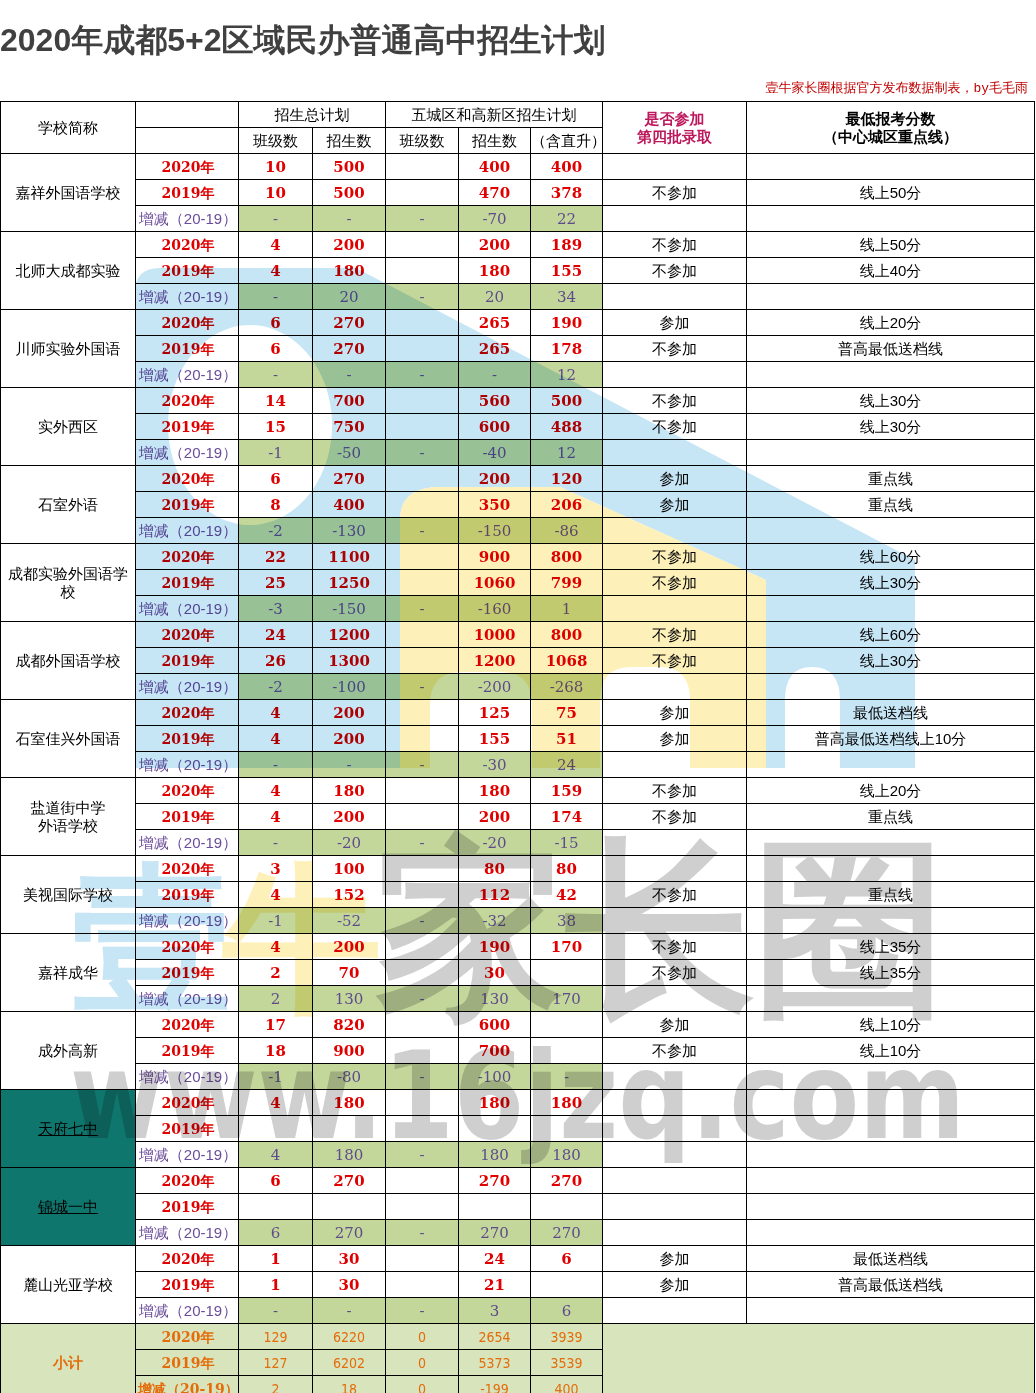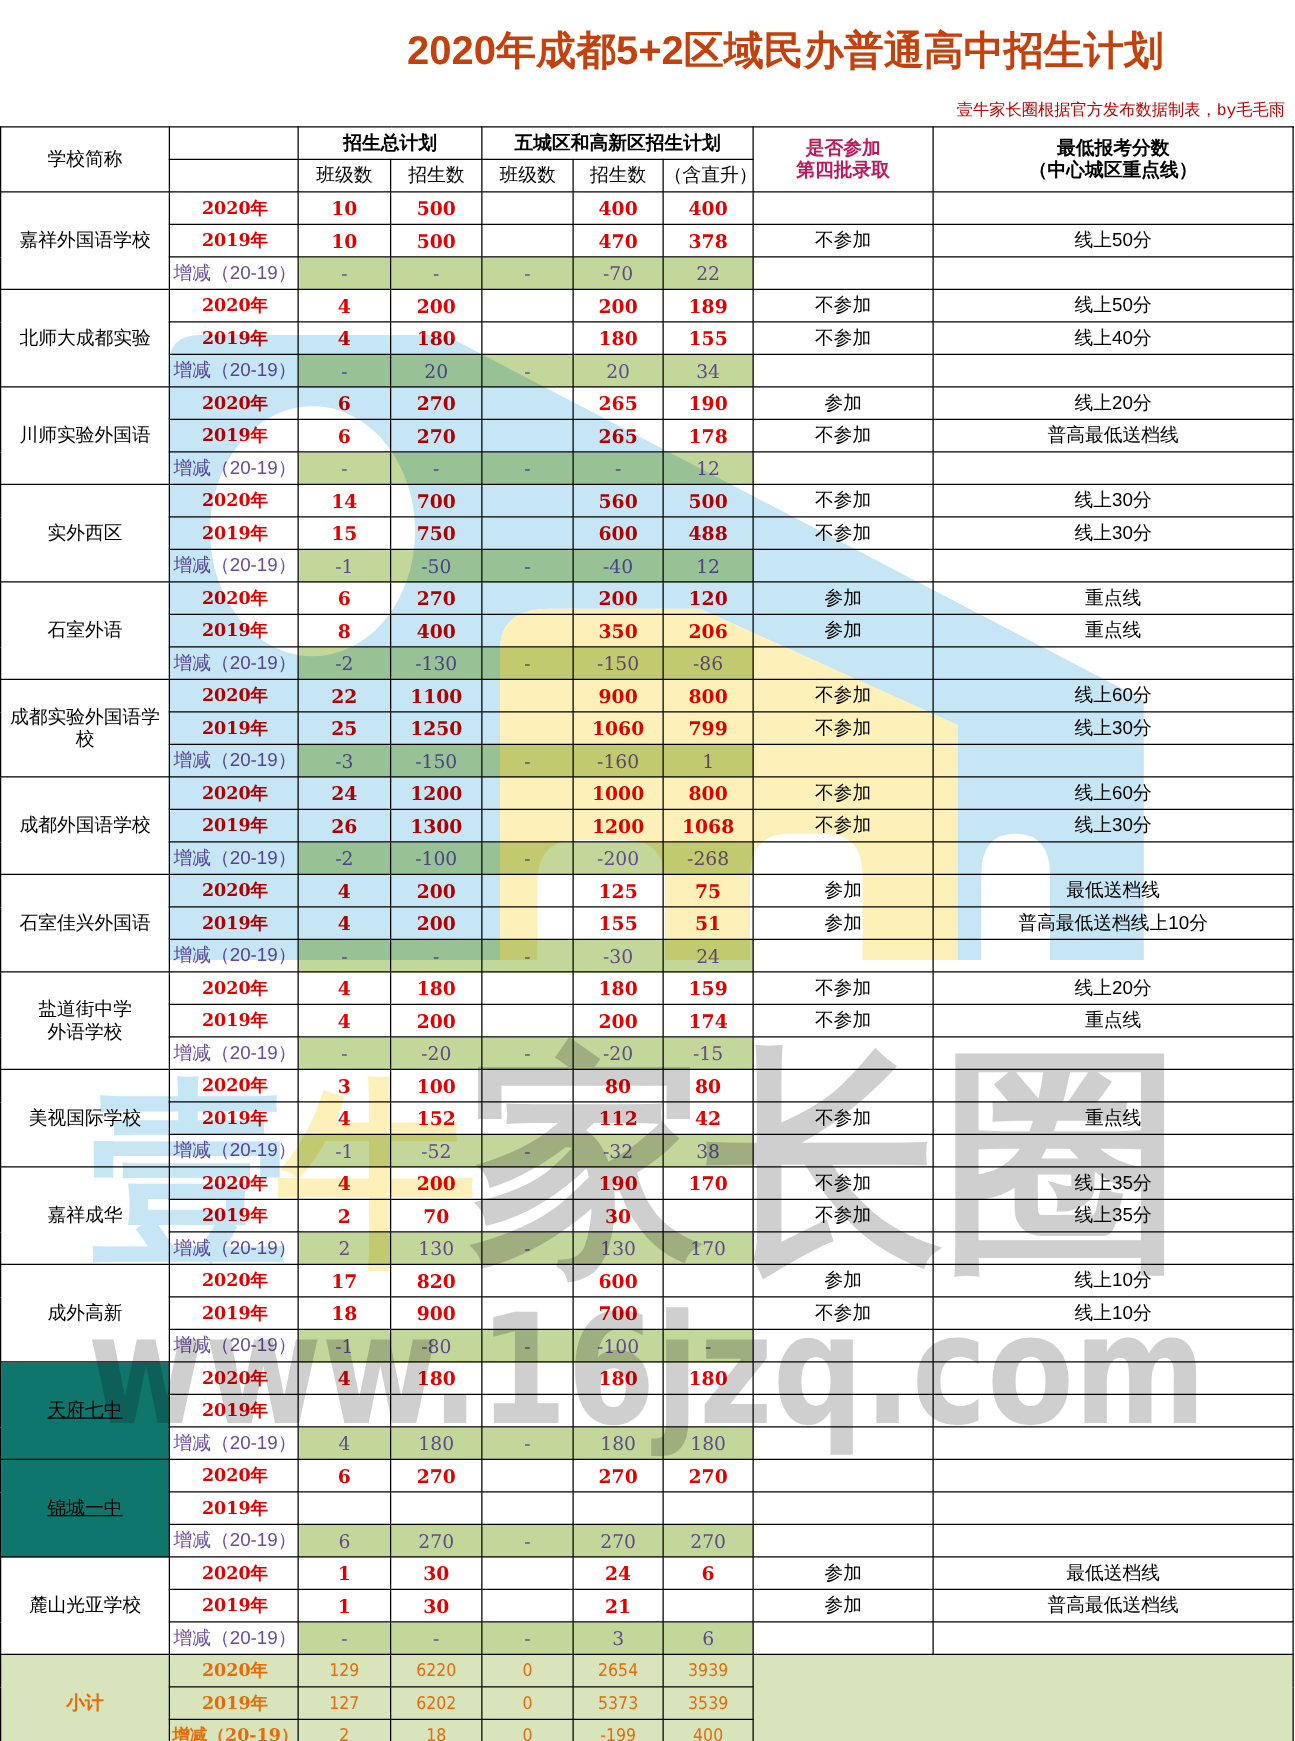--- a/index.html
+++ b/index.html
@@ -4,40 +4,40 @@
 <style>
   html, body { margin: 0; padding: 0; }
   body {
     width: 1036px; height: 1393px; position: relative; overflow: hidden;
     background: #ffffff;
     font-family: "Liberation Sans", "DejaVu Sans", sans-serif;
     color: #000;
   }
   .title {
     position: absolute; top: 18px; left: 0; width: 931px;
-    text-align: right; font-size: 32px; font-weight: 700;
-    color: #c2410c; letter-spacing: 0px; line-height: 44px;
+    text-align: left; font-size: 32px; font-weight: 700;
+    color: #404040; letter-spacing: 0px; line-height: 44px;
   }
   .subtitle {
     position: absolute; top: 80px; right: 8px;
     font-size: 13px; color: #c00000; line-height: 18px; font-family: Liberation Mono, monospace;
   }
   table.plan {
     position: absolute; top: 101px; left: 0;
     border-collapse: collapse; table-layout: fixed; width: 1034px;
     z-index: 1;
     border-radius: 32px;
   }
   table.plan td {
     border: 1px solid #000; padding: 0; text-align: center;
     vertical-align: middle; font-size: 15px; line-height: 18px;
     white-space: nowrap; overflow: visible;
   }
   table.plan tr { height: 26px; }
-  .h-bold { font-weight: 700; font-size: 15px; }
+  .h-bold { font-weight: 400; font-size: 15px; }
   .h-red { color: #be185d; font-weight: 700; white-space: pre-line !important; }
   .h-score { font-weight: 700; white-space: pre-line !important; }
   .h-sub { font-size: 15px; margin-left: 12px; }
   td.school { white-space: pre-line !important; font-size: 15px; }
   td.school.hl { background: #0f766e; text-decoration: underline; }
   td.label { text-align: right; padding-left: 2px !important; font-size: 15px; }
   tr.row-y2020 td.label, tr.row-y2019 td.label {
     color: #e00000; font-weight: 700; font-family: "DejaVu Serif", serif; font-size: 14px;
   }
   tr.row-delta td.label { color: #6b4c9a; }

